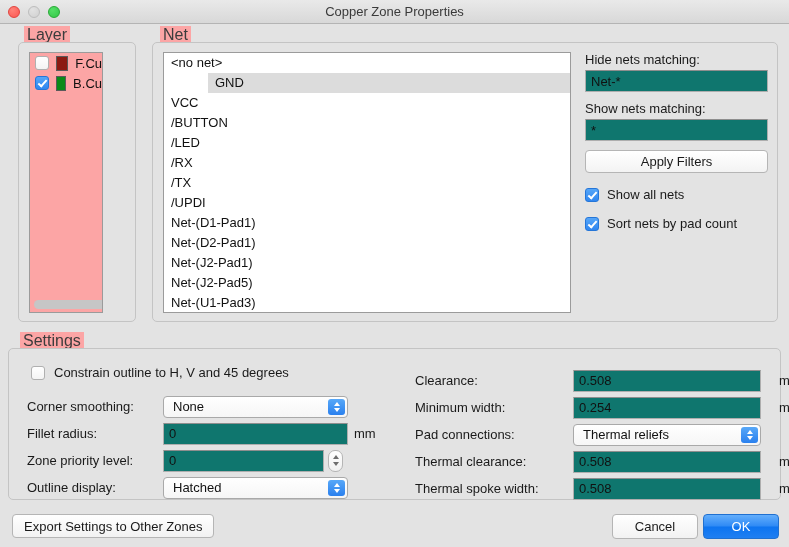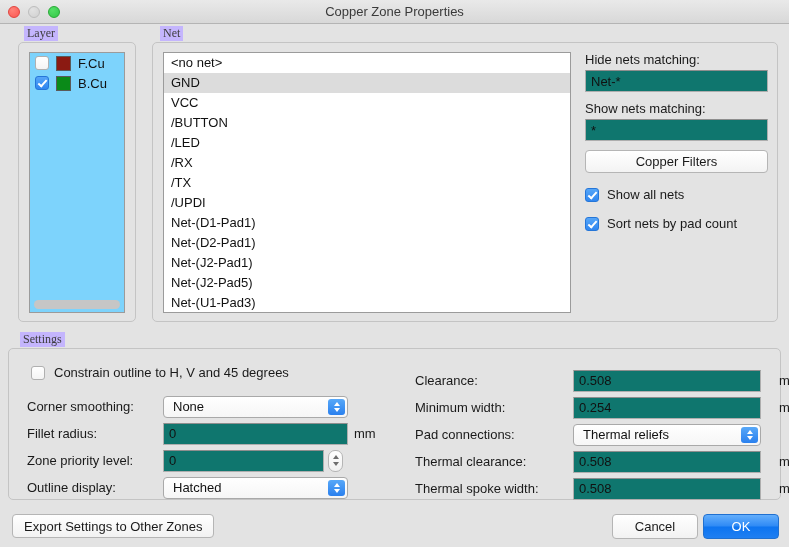--- a/index.html
+++ b/index.html
@@ -52,35 +52,34 @@
   
   .groupbox {
     position: absolute;
     border: 1px solid #c4c4c4;
     border-radius: 5px;
     background: #e3e3e3;
     box-sizing: border-box;
   }
   .group-label {
     position: absolute;
-    font-size: 12px;
+    font-size: 16px;
     color: #3c3c3c;
-    background: #c4b5fd;
+    background: #fca5a5;
     padding: 0 3px;
-    font-family: Liberation Serif, serif;
   }
 
   
   #layer-group { left: 18px; top: 42px; width: 118px; height: 280px; }
   #layer-label { left: 24px; top: 26px; }
   .layer-list {
     position: absolute;
     left: 10px; top: 9px;
-    width: 96px; height: 261px;
-    background: #7dd3fc;
+    width: 74px; height: 261px;
+    background: #fca5a5;
     border: 1px solid #9b9b9b;
     box-sizing: border-box;
     overflow: hidden;
   }
   .layer-row {
     display: flex;
     align-items: center;
     height: 20px;
     padding-left: 5px;
     gap: 7px;
@@ -138,21 +137,21 @@
     overflow: hidden;
   }
   .net-row {
     height: 20px;
     line-height: 20px;
     padding-left: 7px;
     font-size: 13px;
     color: #111;
     white-space: nowrap;
   }
-  .net-row.selected { background: #dcdcdc; }
+  .net-row.selected { background: #dcdcdc; margin-left: 44px; }
 
   
   .filter-col {
     position: absolute;
     left: 432px;
     top: 9px;
     width: 183px;
   }
   .filter-label {
     font-size: 13px;
@@ -388,21 +387,21 @@
     <div class="net-row">Net-(U1-Pad3)</div>
   </div>
 
   <div class="filter-col">
     <div class="filter-label">Hide nets matching:</div>
     <input class="textfield" type="text" value="Net-*" style="">
     <div class="gap"></div>
     <div class="filter-label">Show nets matching:</div>
     <input class="textfield" type="text" value="*" style="">
     <div class="gap"></div>
-    <button class="btn">Copper Filters</button>
+    <button class="btn">Apply Filters</button>
 
     <div class="check-line">
       <div class="cbox checked"></div>
       <span>Show all nets</span>
     </div>
     <div class="check-line">
       <div class="cbox checked"></div>
       <span>Sort nets by pad count</span>
     </div>
   </div>

